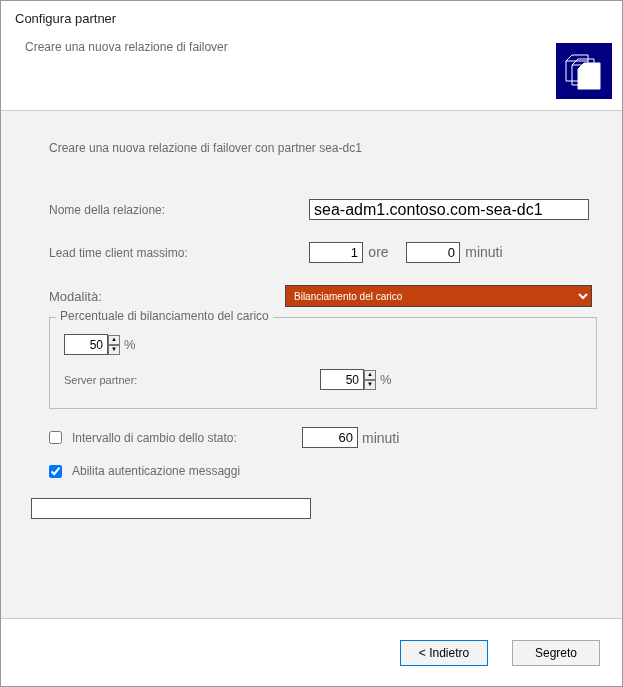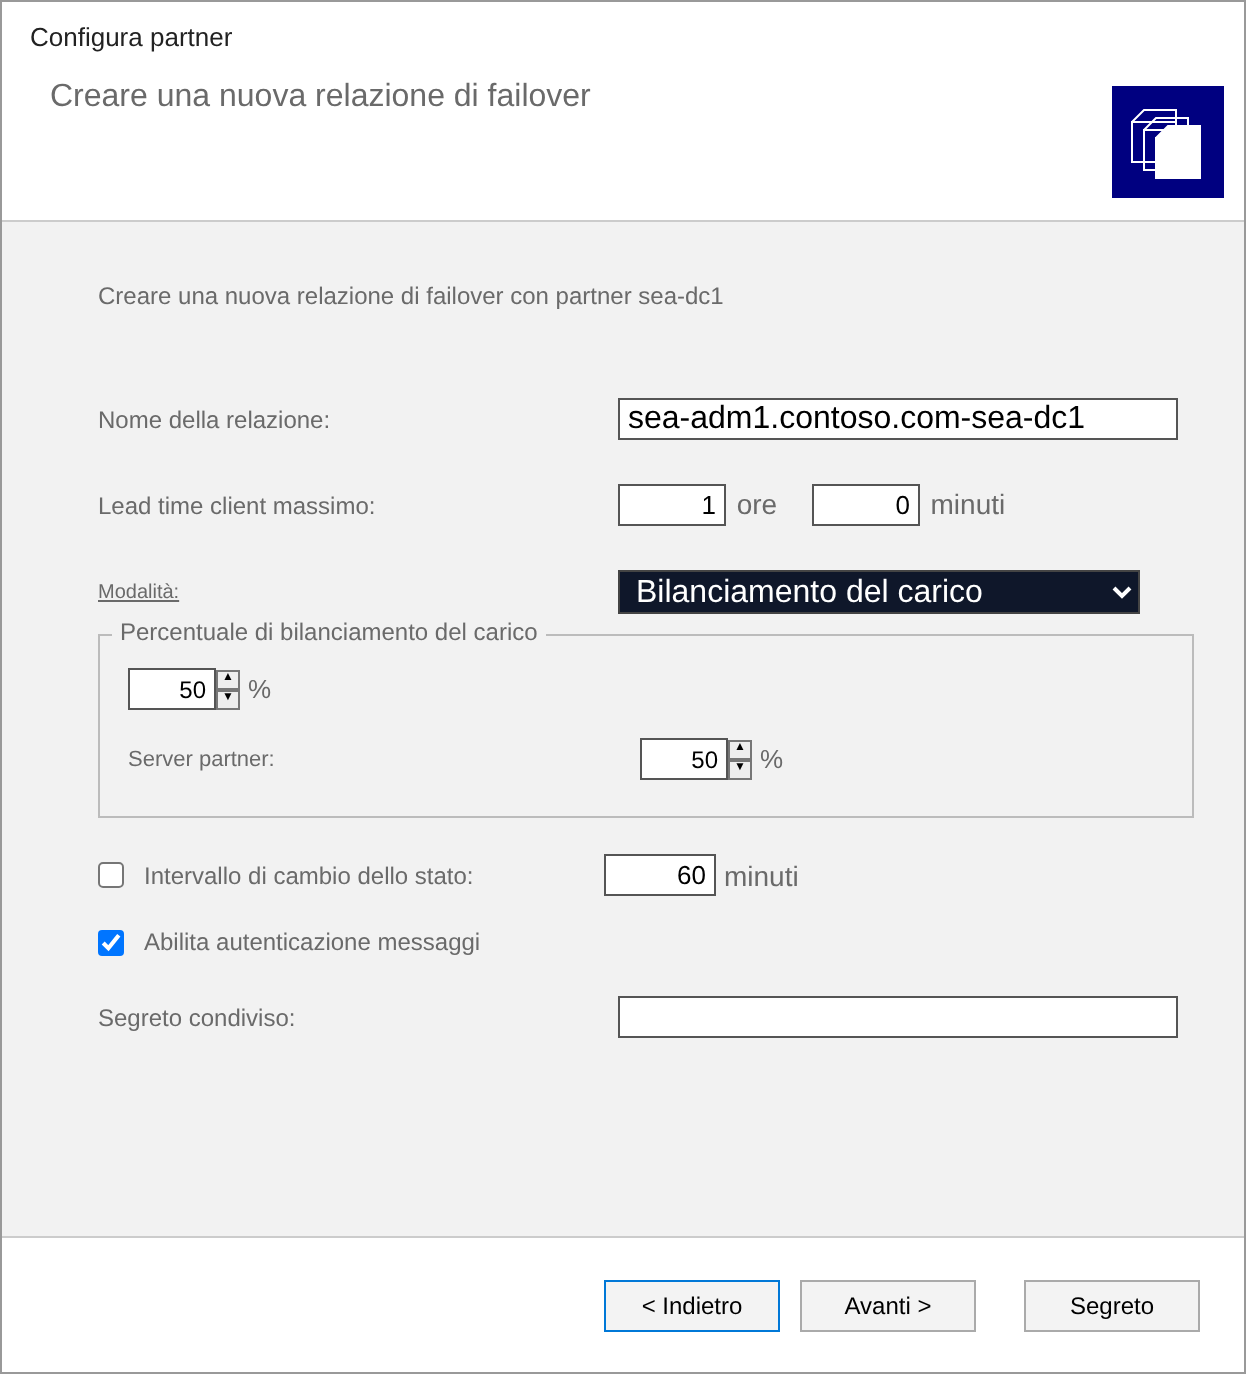--- a/index.html
+++ b/index.html
@@ -1,30 +1,30 @@
 <!DOCTYPE html>
 <html><head>
 <meta charset="utf-8">
 <style>
   * { box-sizing: border-box; margin: 0; padding: 0; }
   body { font-family: "Segoe UI", Tahoma, sans-serif; font-size: 12px; color: #333; background: #fff; width: 623px; height: 687px; border: 1px solid #999; position: relative; overflow: hidden; }
   .header { padding: 10px 14px 10px 14px; border-bottom: 1px solid #ccc; height: 110px; position: relative; }
   .header-title { font-size: 13px; color: #222; margin-bottom: 14px; }
-  .header-sub { font-size: 16px; color: #6a6a6a; margin-left: 10px; }
+  .header-sub { font-size: 12px; color: #6a6a6a; margin-left: 10px; }
   .header-icon { position: absolute; right: 10px; top: 42px; width: 56px; height: 56px; background: #000080; display: flex; align-items: center; justify-content: center; }
   .body { background: #f2f2f2; padding: 26px 30px 26px 30px; height: 508px; border-bottom: 1px solid #ccc; color: #6a6a6a; }
   .intro { margin: 4px 0 44px 18px; }
   .row { display: flex; align-items: center; margin-bottom: 22px; }
   .row .label { width: 260px; margin-left: 18px; }
   .row .field { flex: 1; }
   input.text { width: 280px; height: 21px; border: 1px solid #555; padding: 1px 4px; font-size: 16px; background: #fff; color: #000; }
   .lead-row .small-num { width: 54px; height: 21px; border: 1px solid #555; text-align: right; padding: 1px 4px; font-size: 13px; margin-right: 0; background: #fff; }
   .lead-row .unit { margin: 0 14px 0 2px; font-size: 14px; }
-  .mode-label { margin-left: 18px; width: 260px; font-size: 10px; text-decoration: underline; }
-  select.mode { width: 261px; height: 22px; background: #0f172a; color: #fff; border: 1px solid #444; font-size: 16px; padding-left: 4px; }
+  .mode-label { margin-left: 18px; width: 260px; font-size: 13px; }
+  select.mode { width: 307px; height: 22px; background: #c2410c; color: #fff; border: 1px solid #444; font-size: 10px; padding-left: 4px; }
   .fieldset { border: 1px solid #bcbcbc; margin: 10px 0 18px 18px; padding: 10px 14px 14px 14px; position: relative; width: 548px; }
   .fieldset .legend { position: absolute; top: -9px; left: 6px; background: #f2f2f2; padding: 0 4px; font-size: 12px; }
   .fs-row { display: flex; align-items: center; margin: 6px 0 14px 0; }
   .fs-row .fs-label { width: 256px; font-size: 11px; }
   .spin-wrap { display: inline-flex; align-items: center; }
   .spin-wrap input { width: 44px; height: 21px; border: 1px solid #555; text-align: right; padding: 1px 4px; font-size: 12px; background: #fff; }
   .spin-wrap .spinners { display: inline-flex; flex-direction: column; margin-left: 0; }
   .spin-wrap .spinners button { width: 12px; height: 10px; border: 1px solid #777; background: #eee; font-size: 6px; line-height: 5px; padding: 0; }
   .spin-wrap .pct { margin-left: 4px; font-size: 13px; }
   .cb-row { display: flex; align-items: center; margin: 14px 0 16px 18px; }
@@ -113,24 +113,22 @@
     <input type="text" class="small-num" value="60" style="">
     <span class="unit">minuti</span>
   </div>
 
   <div class="cb-row" style="margin-bottom:20px;">
     <input type="checkbox" checked="" style="">
     <div class="cblabel" style="width:auto;">Abilita autenticazione messaggi</div>
   </div>
 
   <div class="row" style="margin-bottom:0;">
-    <div class="label">Segreto condiviso:</div>
     <div class="field">
       <input type="text" class="text" value="" style="">
     </div>
   </div>
 </div>
 
 <div class="footer">
   <button class="primary">&lt; Indietro</button>
-  <button>Avanti &gt;</button>
   <button style="margin-left:14px;">Segreto</button>
 </div>
 
 </body></html>

